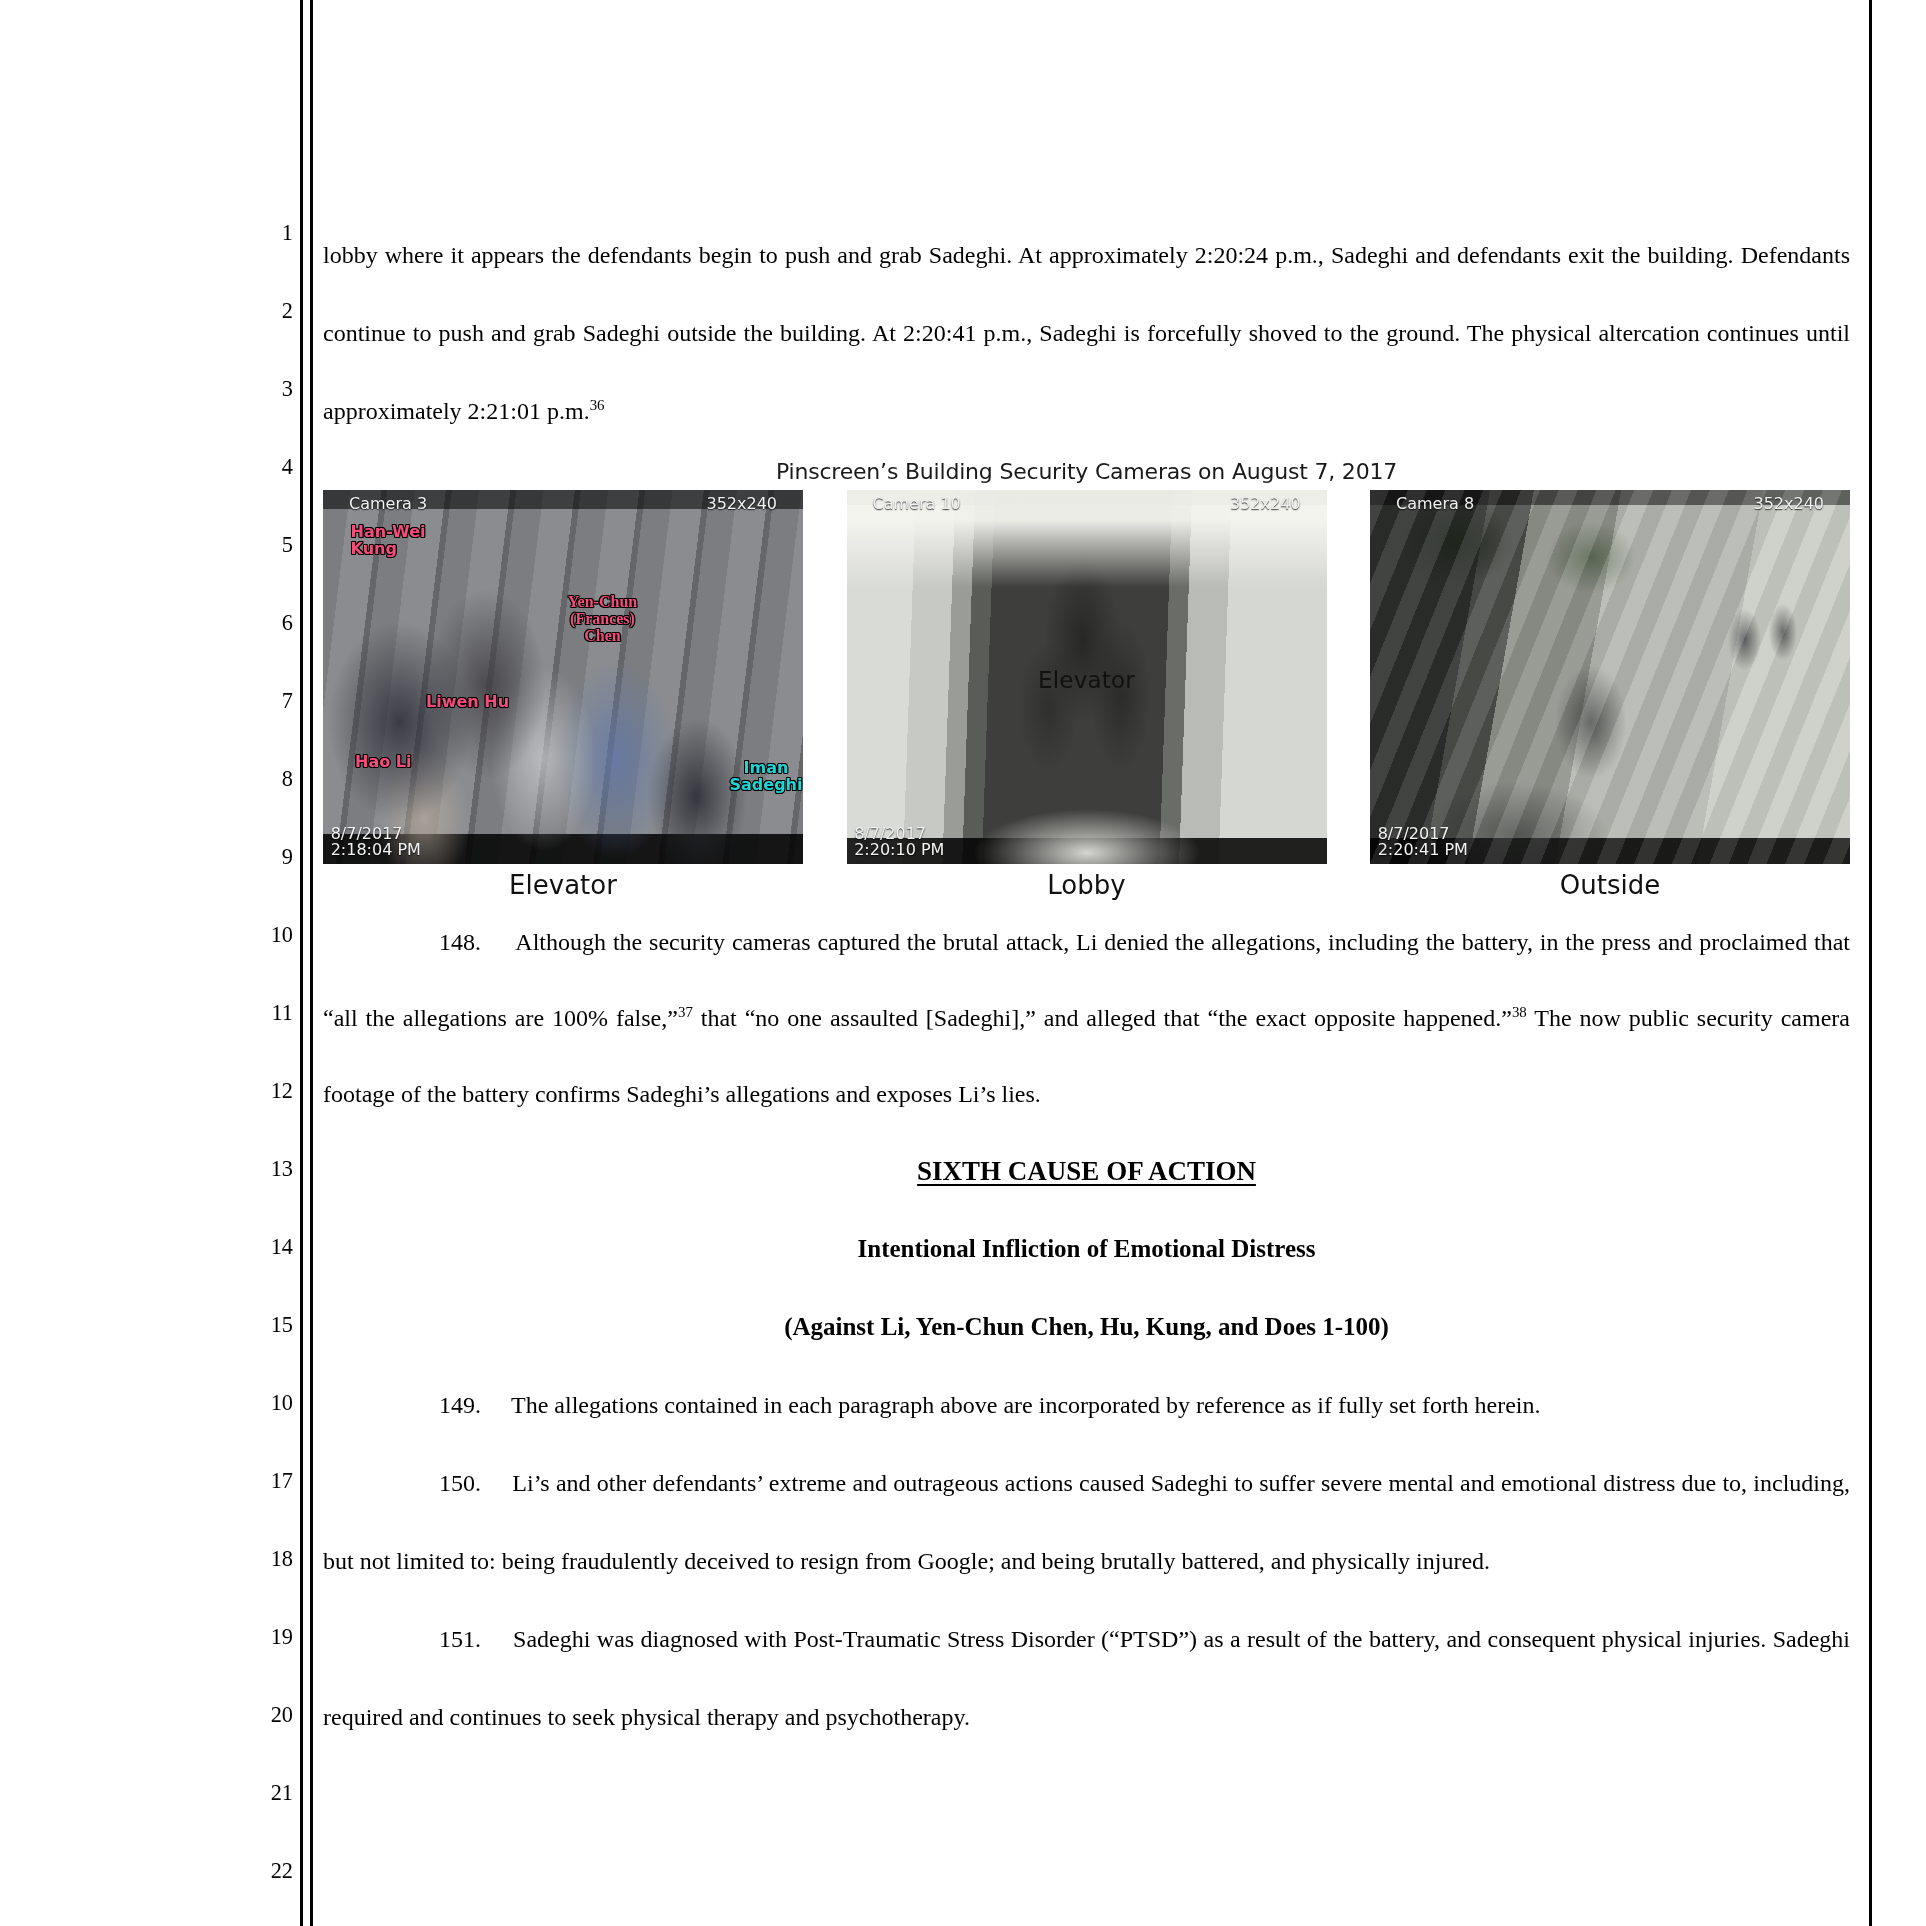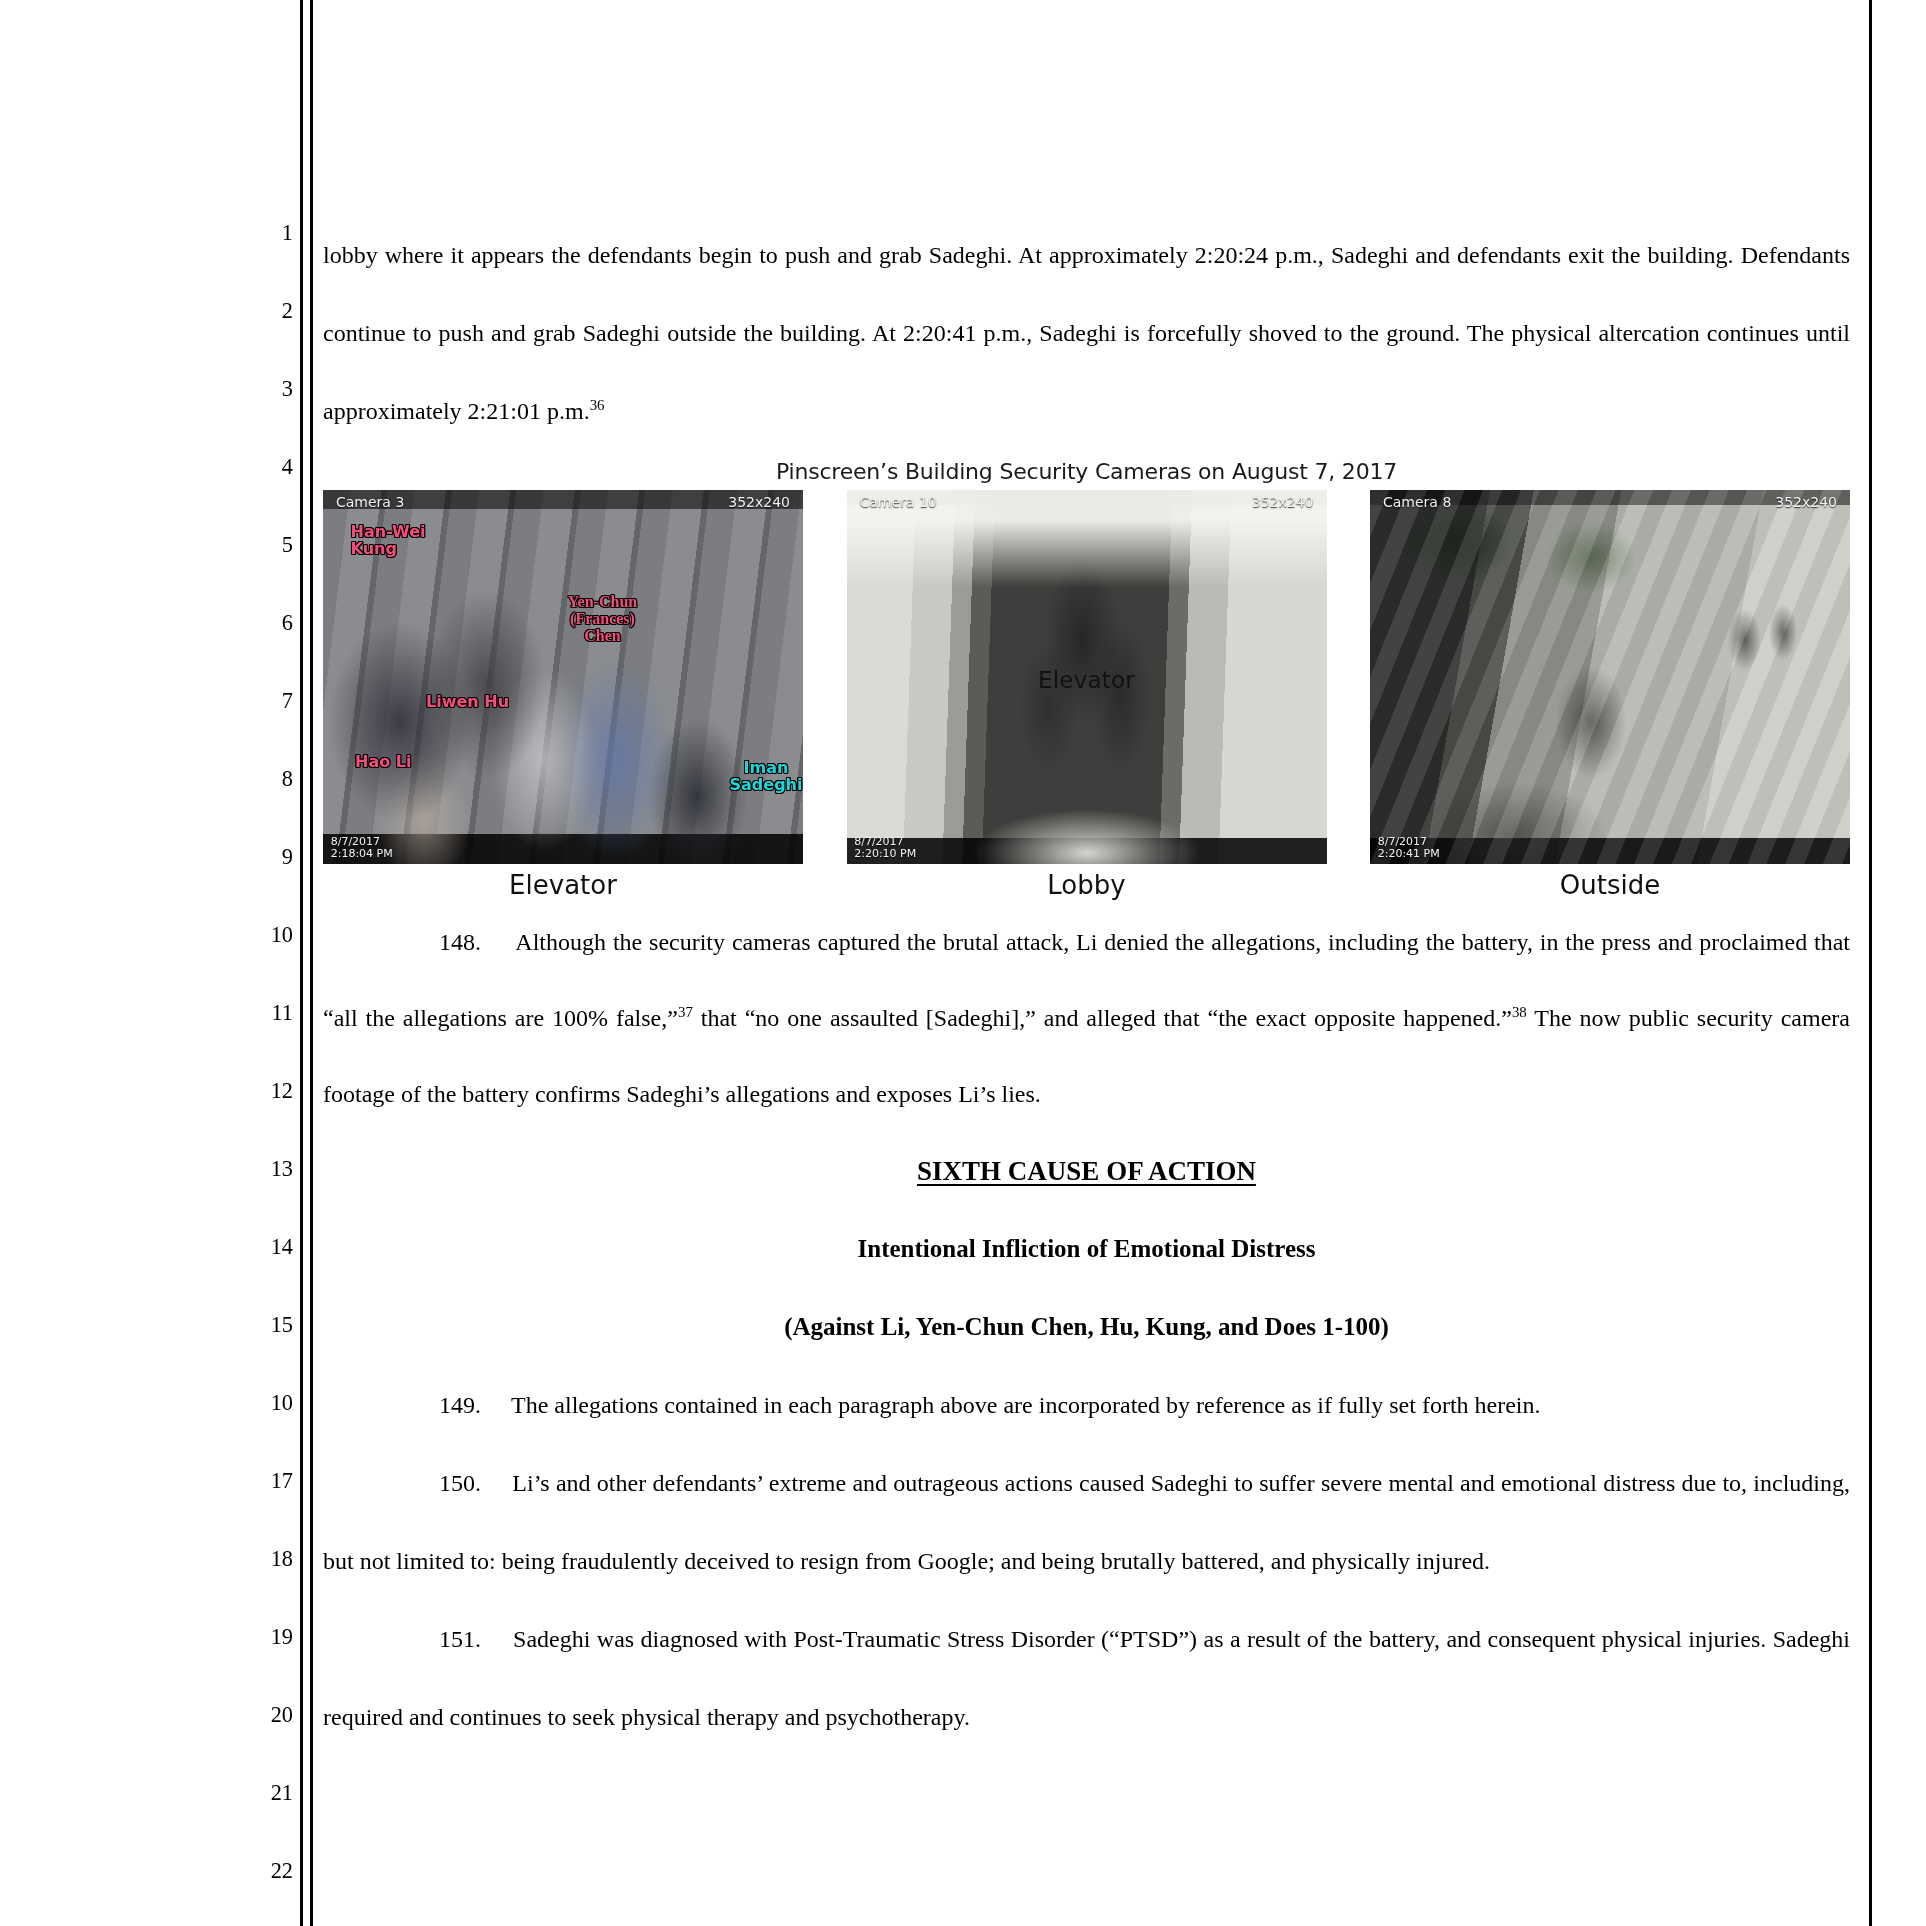--- a/index.html
+++ b/index.html
@@ -113,32 +113,32 @@
     width: 480px;
     height: 374px;
     overflow: hidden;
     background: #6f6f6f;
   }
   .cam-frame .cam-hdr {
     position: absolute;
     top: 3.9px; left: 0; right: 0;
     display: flex;
     justify-content: space-between;
-    padding: 0 13px;
-    font-family: "DejaVu Sans", "Liberation Sans", sans-serif;
-    font-size: 14px;
+    padding: 0 26px;
+    font-family: "DejaVu Sans", "Liberation Sans", sans-serif;
+    font-size: 16px;
     color: #f2f2f2;
     text-shadow: 0 0.8px 1.2px rgba(0,0,0,.8);
     z-index: 6;
   }
   .cam-frame .cam-ts {
     position: absolute;
     left: 7.7px; bottom: 5.4px;
     font-family: "DejaVu Sans", "Liberation Sans", sans-serif;
-    font-size: 11px;
+    font-size: 16px;
     line-height: 1.04;
     color: #f4f4f4;
     text-shadow: 0 0.8px 1.2px rgba(0,0,0,.85);
     z-index: 6;
   }
   .cam-caption {
     text-align: center;
     font-family: "DejaVu Sans", "Liberation Sans", sans-serif;
     font-size: 26px;
     color: #111;

